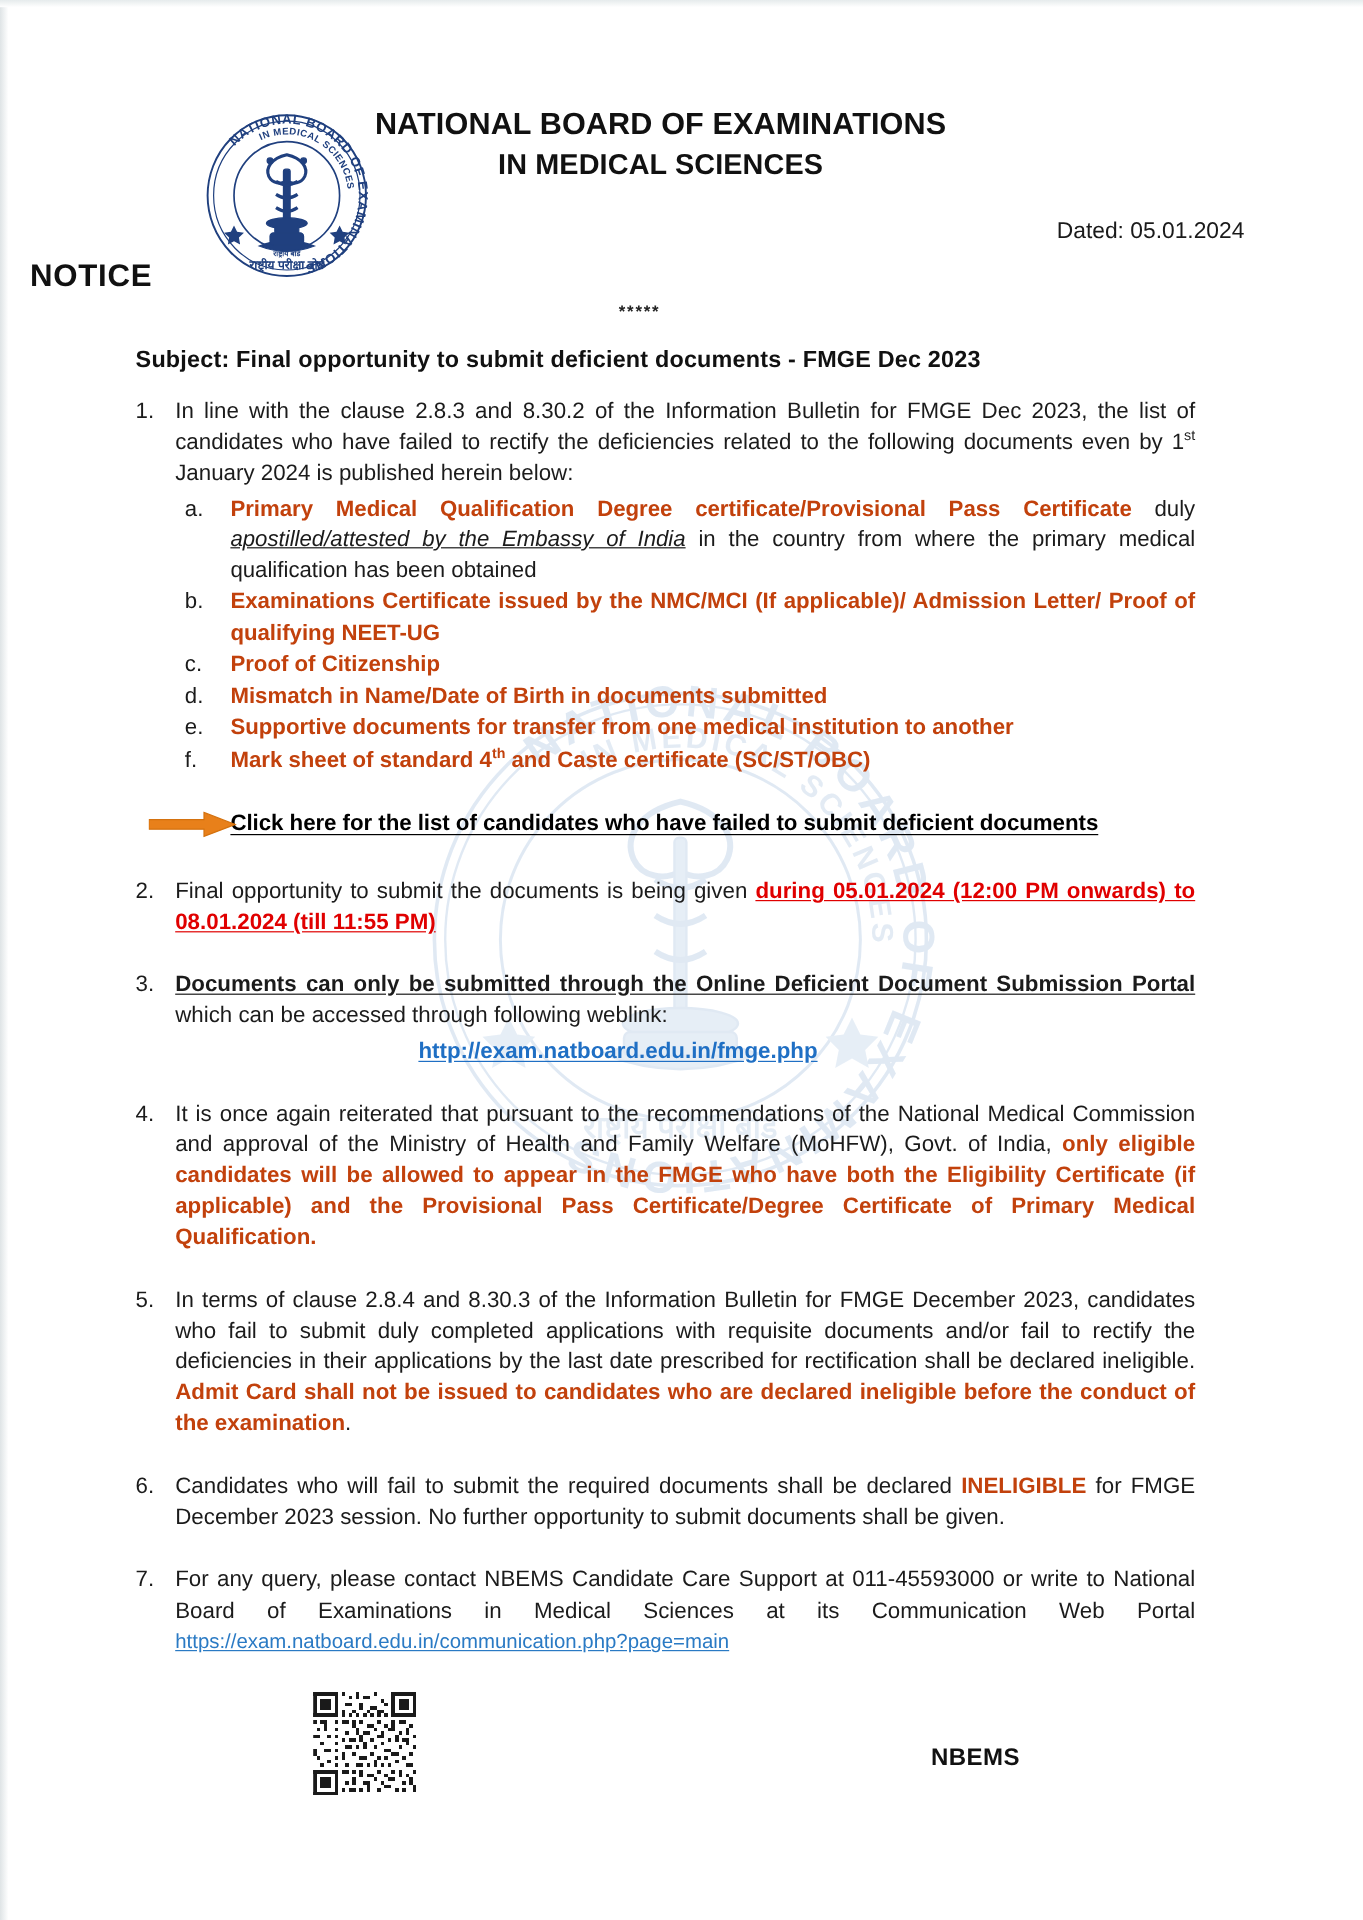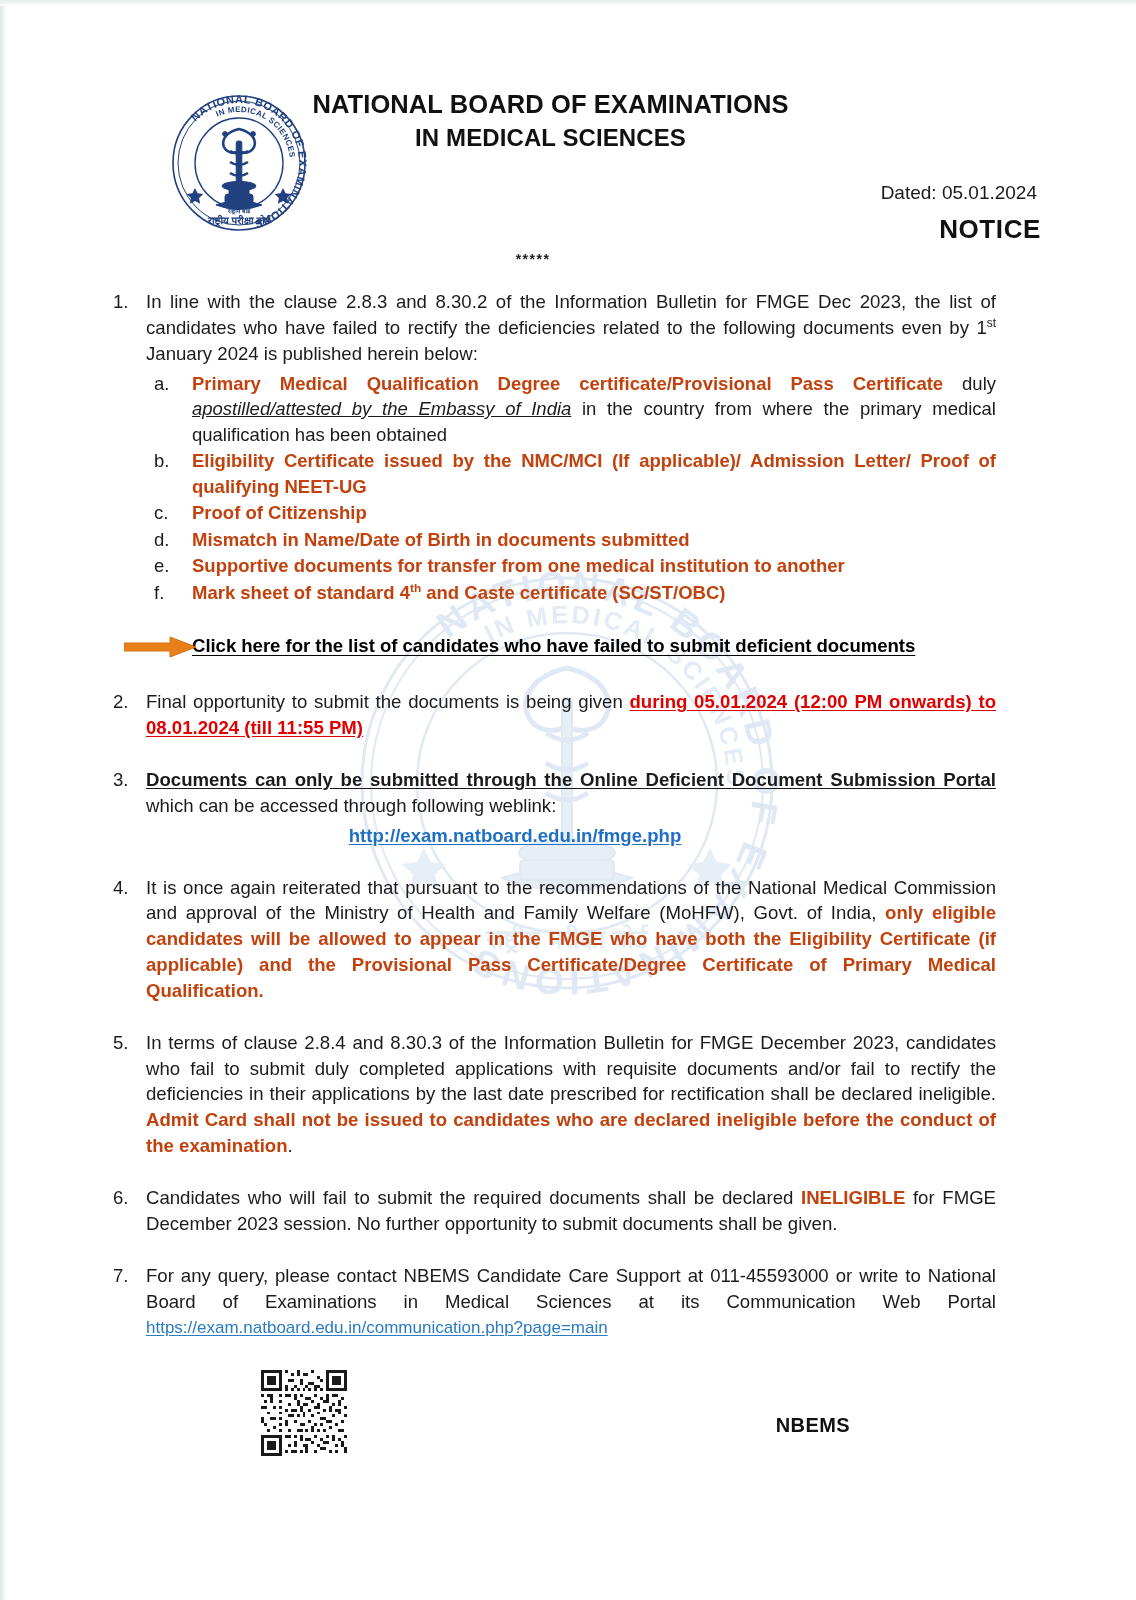--- a/index.html
+++ b/index.html
@@ -80,21 +80,21 @@
 
   .dated {
     text-align: right;
     font-size: 19px;
     color: #1a1a1a;
     margin-top: 28px;
     padding-right: 99px;
   }
 
   .notice-word {
-    text-align: right;
+    text-align: left;
     font-weight: bold;
     font-size: 26px;
     letter-spacing: 0.6px;
     margin-top: 10px;
     padding-left: 25px;
     padding-right: 95px;
     color: #111;
   }
   .stars {
     text-align: center;
@@ -332,32 +332,33 @@
         <div class="l2">IN MEDICAL SCIENCES</div>
       </div>
 
       <div class="dated">Dated: 05.01.2024</div>
       <div class="notice-word">NOTICE</div>
       <div class="stars">*****</div>
     </div>
 
     <div class="body-area">
 
+      <div class="subject">Subject: Final opportunity to submit deficient documents - FMGE Dec 2023</div>
 
       <ol class="outer">
 
         <li>
           <span>In line with the clause 2.8.3 and 8.30.2 of the Information Bulletin for FMGE Dec 2023, the list of candidates who have failed to rectify the deficiencies related to the following documents even by 1</span><sup>st</sup><span> January 2024 is published herein below:</span>
 
           <ol class="inner">
             <li>
               <b>Primary Medical Qualification Degree certificate/Provisional Pass Certificate</b><span> duly </span><span class="it-u">apostilled/attested by the Embassy of India</span><span> in the country from where the primary medical qualification has been obtained</span>
             </li>
             <li>
-              <b>Eligibility Certificate issued by the NMC/MCI (If applicable)/ Admission Letter/ Proof of qualifying NEET-UG</b>
+              <b>Examinations Certificate issued by the NMC/MCI (If applicable)/ Admission Letter/ Proof of qualifying NEET-UG</b>
             </li>
             <li>
               <b>Proof of Citizenship</b>
             </li>
             <li>
               <b>Mismatch in Name/Date of Birth in documents submitted</b>
             </li>
             <li>
               <b>Supportive documents for transfer from one medical institution to another</b>
             </li>

